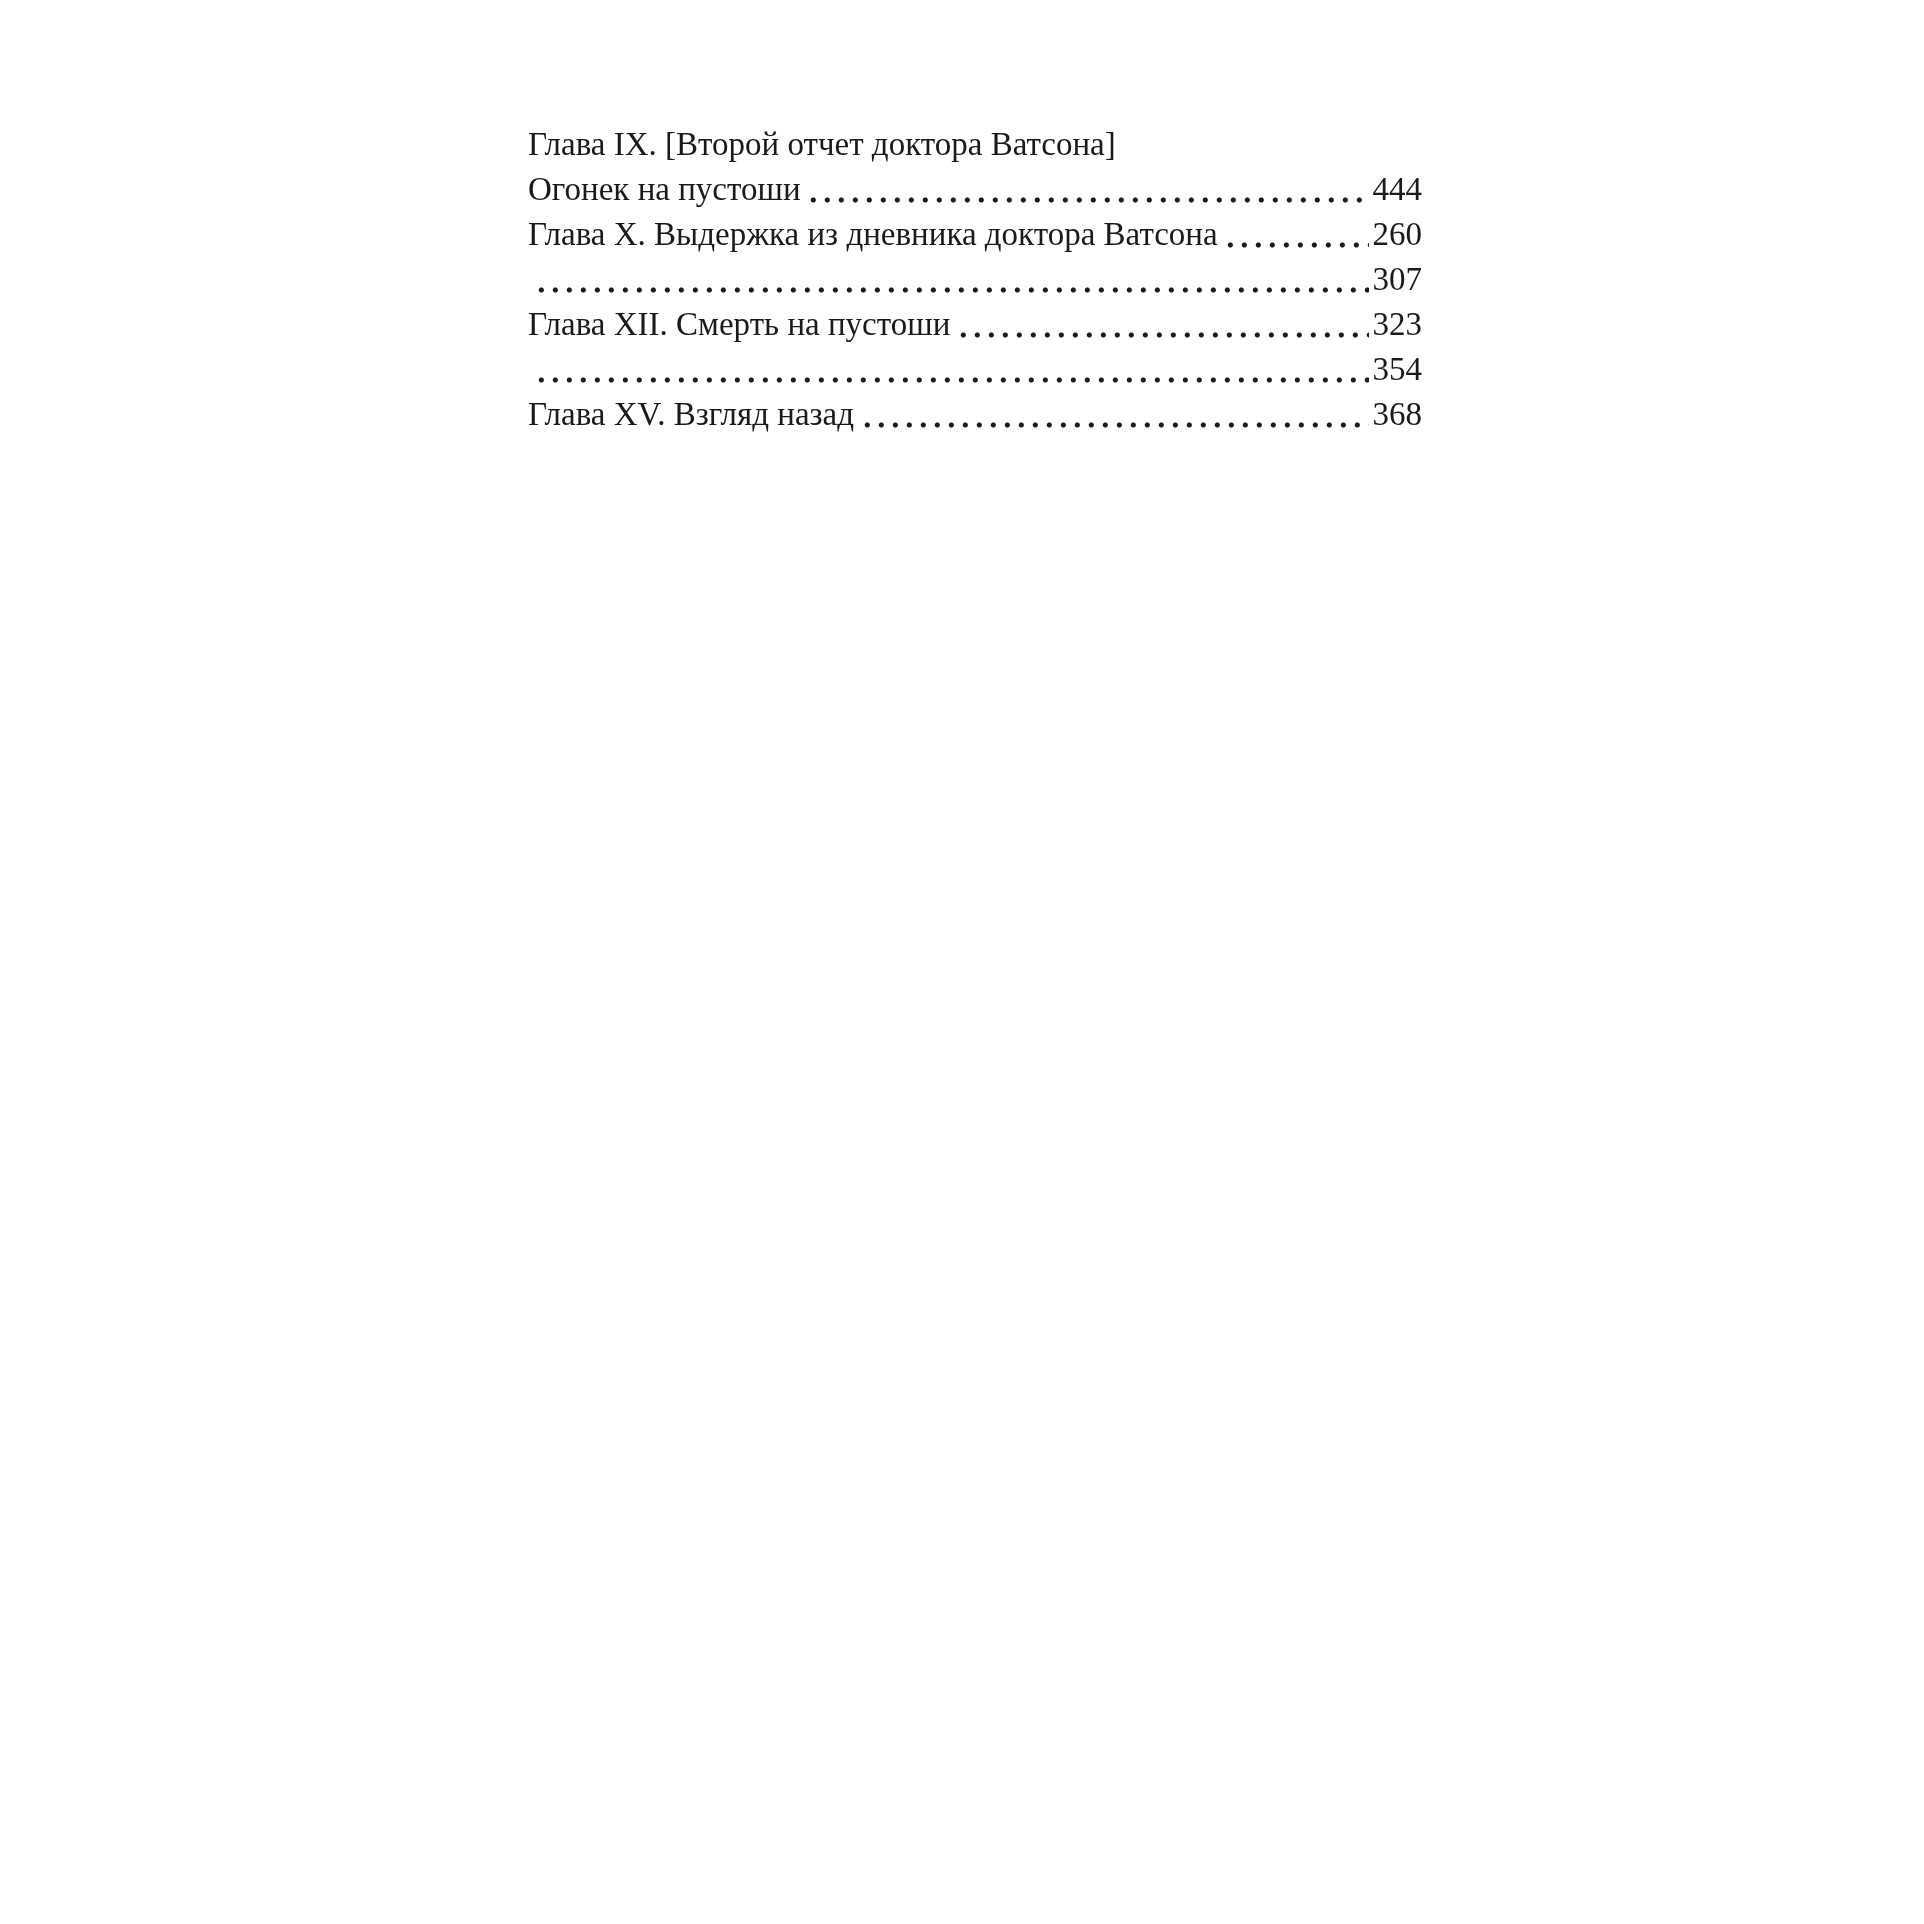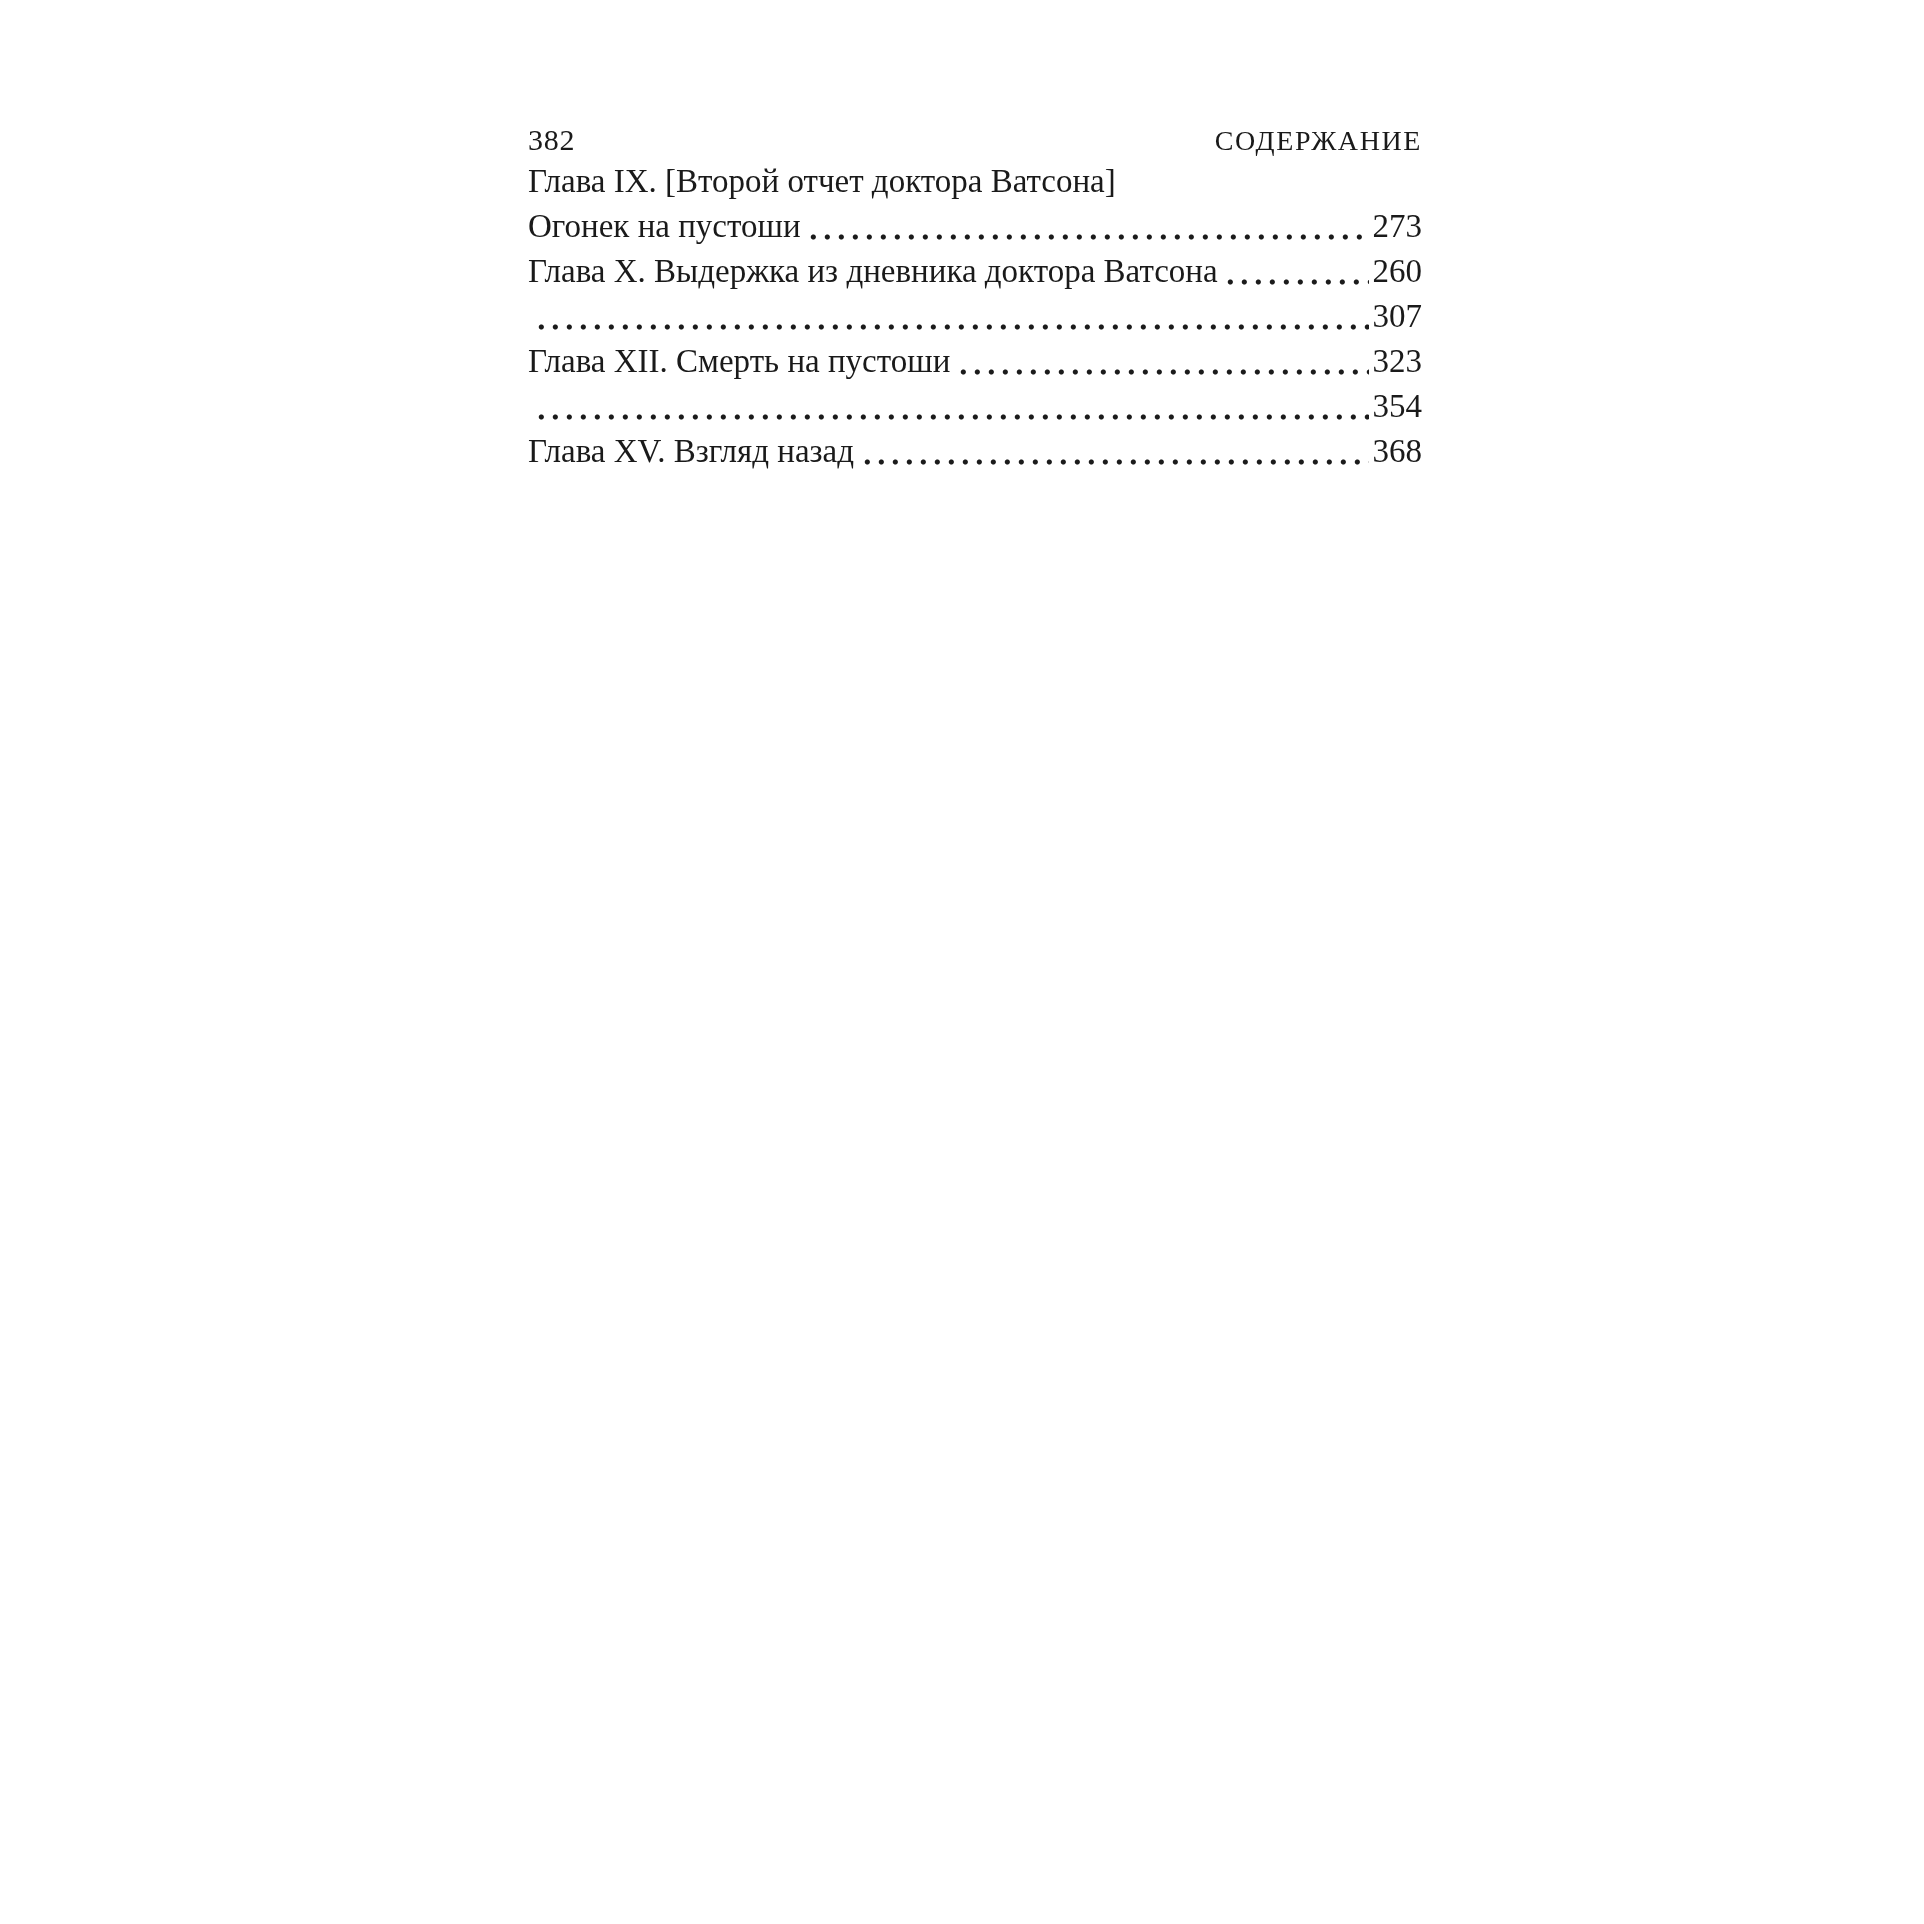--- a/index.html
+++ b/index.html
@@ -59,35 +59,31 @@
   .toc-page {
     flex: 0 0 auto;
     text-align: right;
   }
 </style>
 </head>
 <body>
 
 <div class="content">
 
-  <div class="header-row">
-    <span class="folio">382</span>
-    <span class="running-title">СОДЕРЖАНИЕ</span>
-  </div>
 
   <div class="toc">
 
     <div class="toc-row">
       <span class="toc-title">Глава IX. [Второй отчет доктора Ватсона]</span>
     </div>
 
     <div class="toc-row">
       <span class="toc-title">Огонек на пустоши</span>
       <span class="toc-leader"></span>
-      <span class="toc-page">273</span>
+      <span class="toc-page">444</span>
     </div>
 
     <div class="toc-row">
       <span class="toc-title">Глава X. Выдержка из дневника доктора Ватсона</span>
       <span class="toc-leader"></span>
       <span class="toc-page">260</span>
     </div>
 
     <div class="toc-row">
       <span class="toc-leader"></span>

